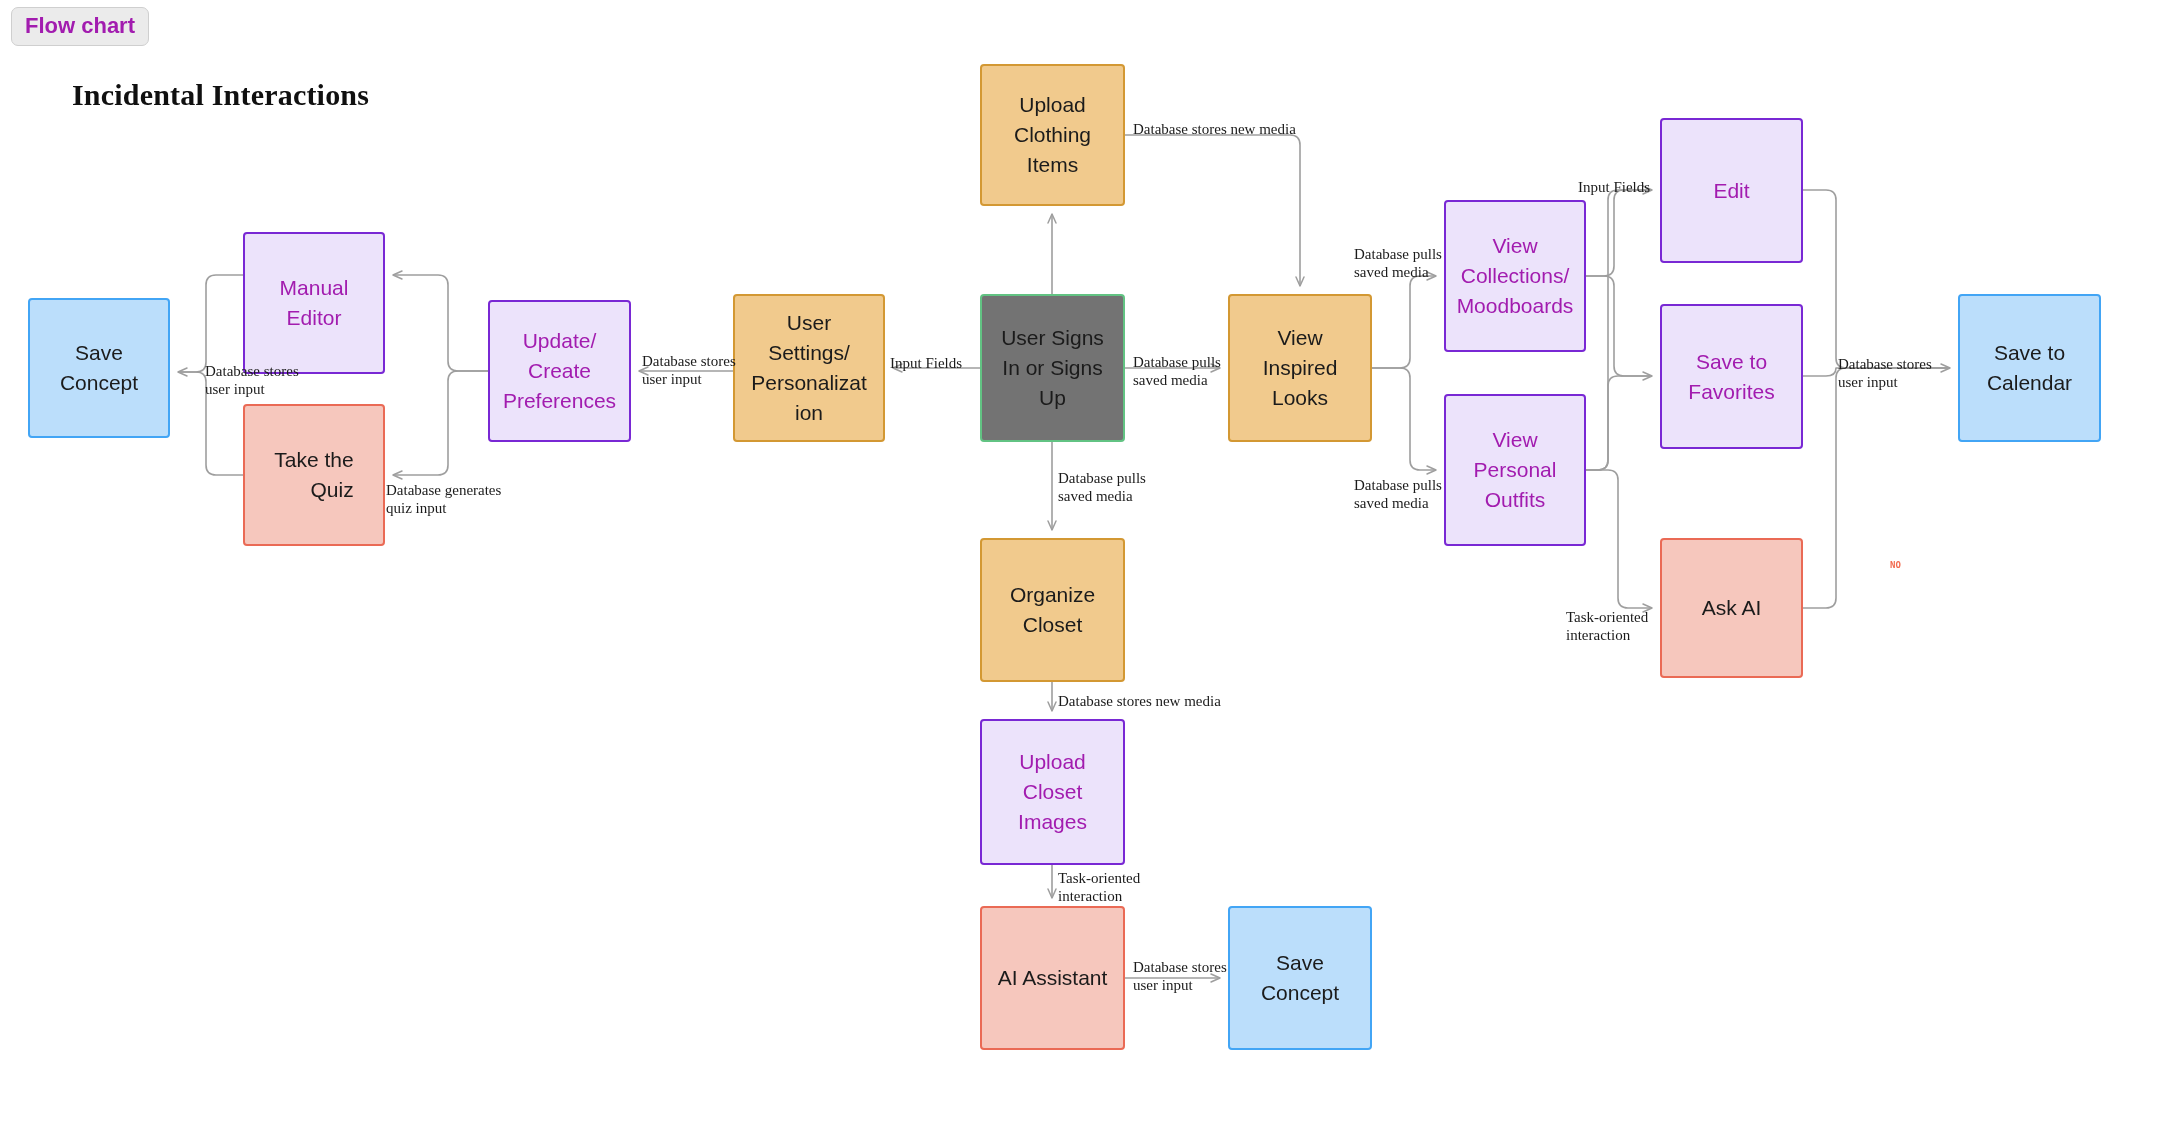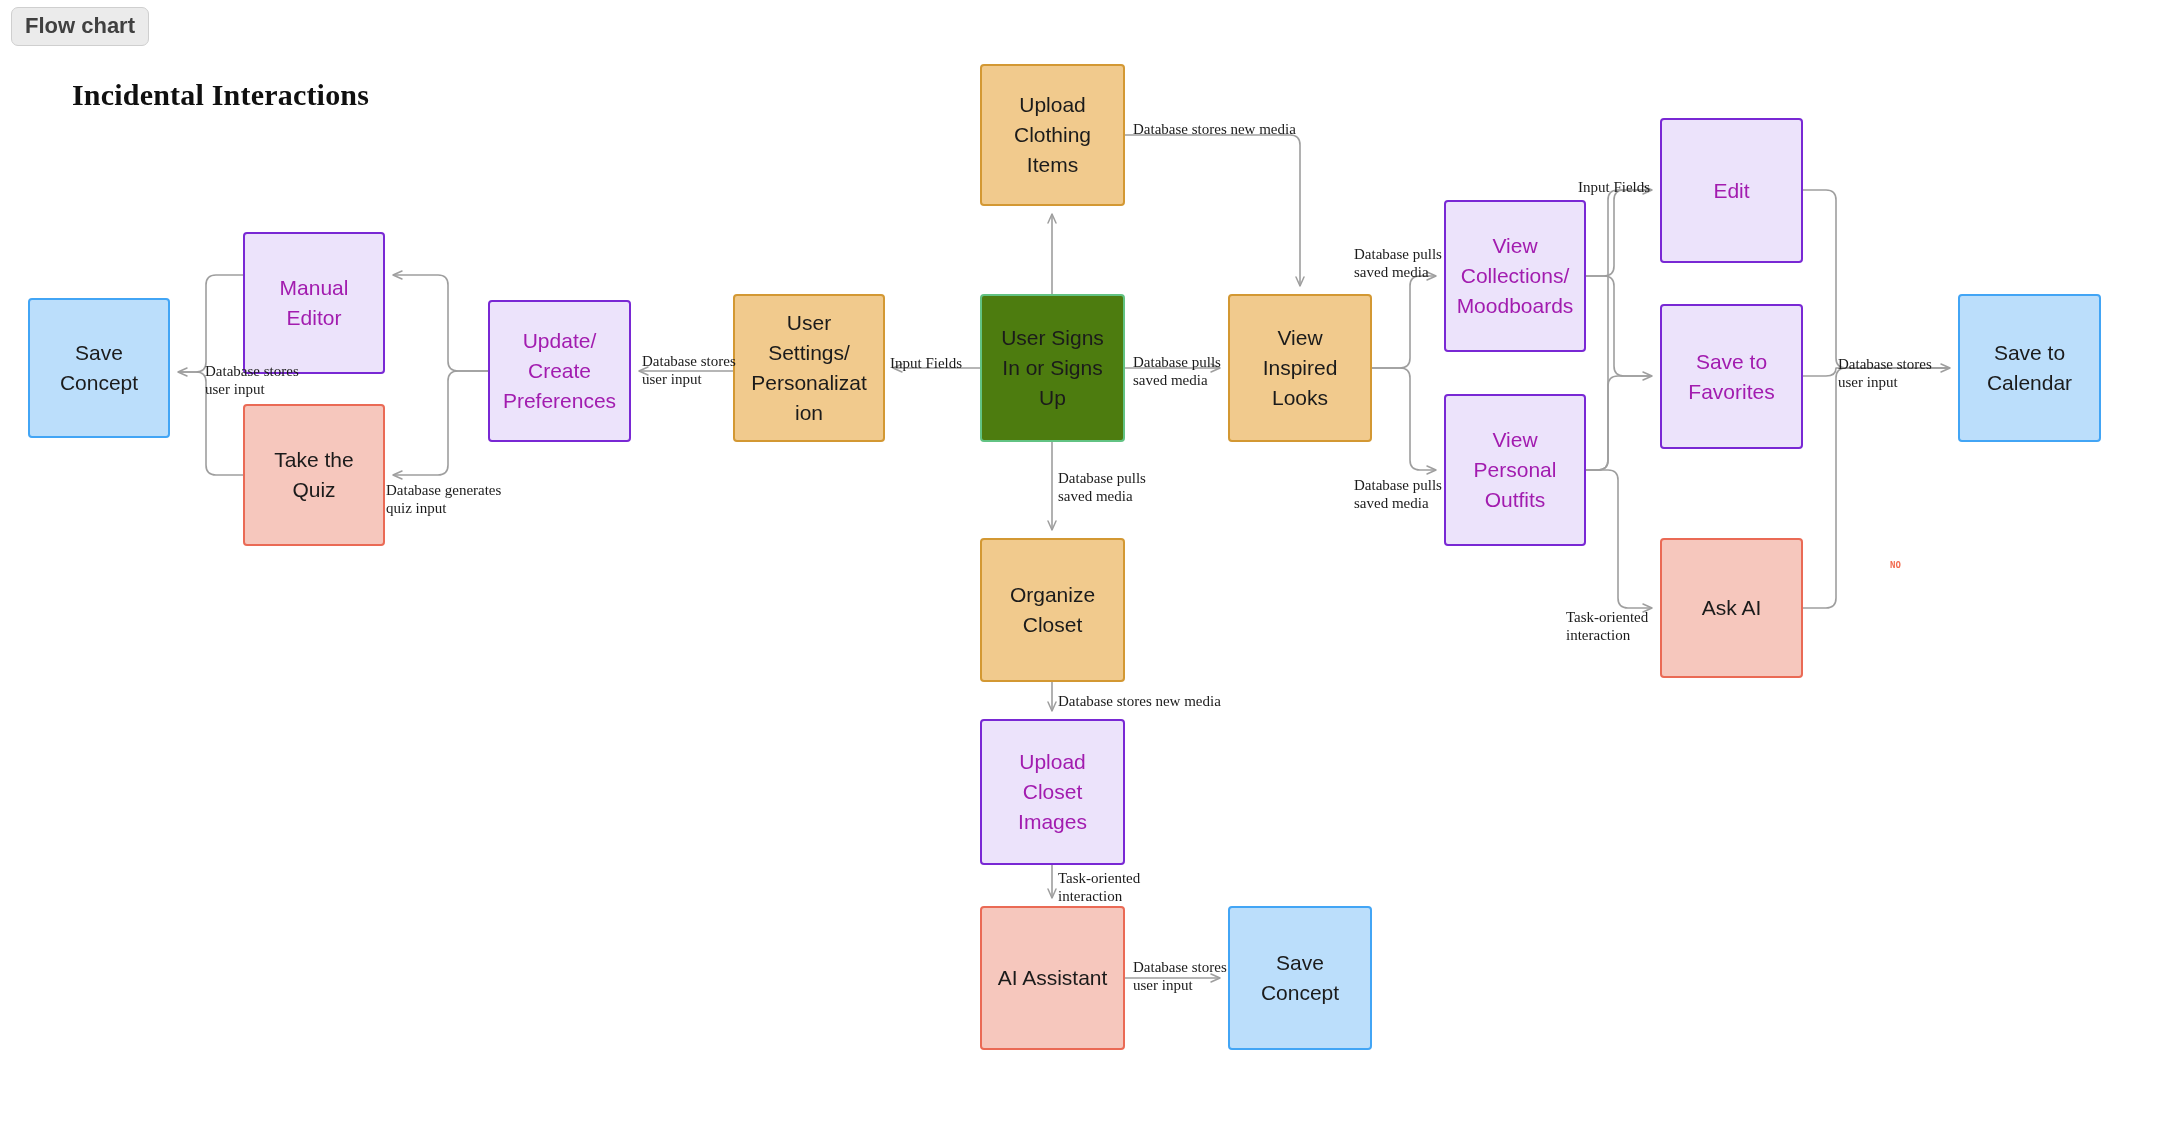--- a/index.html
+++ b/index.html
@@ -3,21 +3,21 @@
 <meta charset="utf-8">
 <style>
   html,body{margin:0;padding:0;background:#ffffff;}
   body{width:2170px;height:1146px;font-family:"Liberation Sans",sans-serif;overflow:hidden;position:relative;}
 
   #flowchart-badge{
     position:absolute;left:11px;top:7px;
     background:#ebebeb;border:1px solid #cfcfcf;border-radius:7px;
     padding:7px 13px 8px 13px;
     font-family:"Liberation Sans",sans-serif;
-    font-size:22px;font-weight:bold;color:#404040;line-height:1;
+    font-size:22px;font-weight:bold;color:#a21caf;line-height:1;
     white-space:nowrap;
   }
 
   #page-title{
     position:absolute;left:72px;top:78px;
     font-family:"Liberation Serif",serif;
     font-size:30px;font-weight:bold;color:#101010;
     letter-spacing:.2px;white-space:nowrap;
   }
 
@@ -25,21 +25,21 @@
 
   
   .node{position:absolute;box-sizing:border-box;border-radius:4px;
         display:flex;align-items:center;justify-content:center;text-align:center;
         font-family:"Liberation Sans",sans-serif;font-size:21px;line-height:1.42;
         padding:4px 8px;}
   .n-blue  {background:#bbdefb;border:2px solid #42a5f5;color:#1b1b1b;}
   .n-purple{background:#ece3fb;border:2px solid #7928d4;color:#a21caf;}
   .n-red   {background:#f6c7bd;border:2px solid #ea6a55;color:#1b1b1b;}
   .n-orange{background:#f1ca8d;border:2px solid #d39833;color:#1b1b1b;}
-  .n-green {background:#4d7c0f;border:2px solid #62c383;color:#1b1b1b;}
+  .n-green {background:#737373;border:2px solid #62c383;color:#1b1b1b;}
 
   .edge-label{position:absolute;font-family:"Liberation Serif",serif;
     font-size:15px;line-height:1.22;color:#1b1b1b;white-space:pre-line;}
 
   #no-marker{position:absolute;left:1890px;top:560px;
     font-family:"Liberation Sans Mono","DejaVu Sans Mono",monospace;
     font-size:9px;font-weight:bold;color:#f26b50;letter-spacing:0;}
 </style>
 </head>
 <body>
@@ -105,21 +105,21 @@
 
 <div id="nodes-layer">
     <div class="node n-blue" style="left: 28px; top: 298px; width: 142px; height: 140px;">
       <span style="white-space: pre-line;">Save
 Concept</span>
     </div>
     <div class="node n-purple" style="left: 243px; top: 204px; width: 142px; height: 142px; margin-top: 28px;">
       <span style="white-space: pre-line;">Manual
 Editor</span>
     </div>
-    <div class="node n-red" style="left: 243px; top: 404px; width: 142px; height: 142px;">
+    <div class="node n-red" style="left: 243px; top: 404px; width: 142px; height: 142px; text-align: right;">
       <span style="white-space: pre-line;">Take the
 Quiz</span>
     </div>
     <div class="node n-purple" style="left: 488px; top: 300px; width: 143px; height: 142px;">
       <span style="white-space: pre-line;">Update/
 Create
 Preferences</span>
     </div>
     <div class="node n-orange" style="left: 733px; top: 294px; width: 152px; height: 148px;">
       <span style="white-space: pre-line;">User

